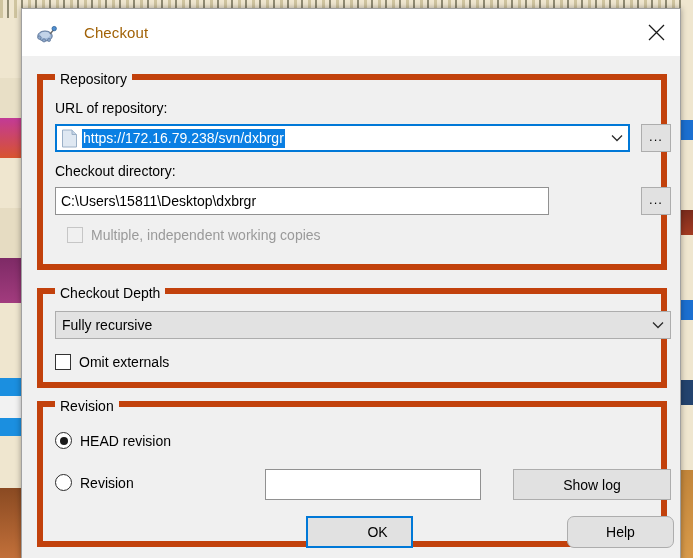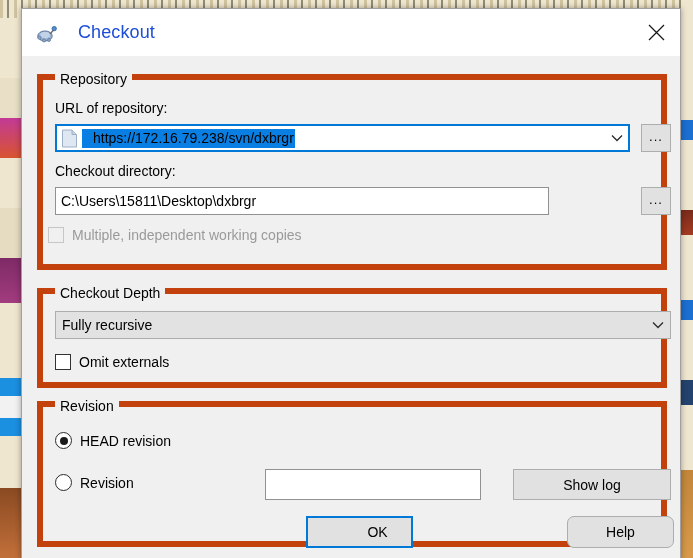--- a/index.html
+++ b/index.html
@@ -92,23 +92,23 @@
     position: relative;
     box-sizing: border-box;
   }
   .title-icon {
     margin-left: 14px;
     width: 22px; height: 22px;
     flex: 0 0 auto;
     display: block;
   }
   .title-text {
-    margin-left: 20px;
-    font-size: 18px;
-    color: #1d4ed8;
+    margin-left: 26px;
+    font-size: 15px;
+    color: #a16207;
     letter-spacing: .1px;
   }
   .close-btn {
     position: absolute;
     right: 0; top: 0;
     width: 48px; height: 47px;
     display: flex;
     align-items: center;
     justify-content: center;
     cursor: default;
@@ -163,22 +163,22 @@
     border: 1px solid #0078d7;
     box-shadow: 0 0 0 1px #0078d7 inset;
   }
   .url-icon {
     width: 17px; height: 19px;
     flex: 0 0 auto;
     margin-right: 4px;
   }
   .sel-text {
     background: #0a7fe3;
-    color: #000000;
-    padding: 1px 1px 2px 11px;
+    color: #ffffff;
+    padding: 1px 1px 2px 1px;
   }
   .combo-arrow {
     position: absolute;
     right: 3px; top: 50%;
     transform: translateY(-50%);
     width: 18px; height: 18px;
     display: flex; align-items: center; justify-content: center;
   }
 
   
@@ -311,21 +311,21 @@
       <div class="btn dots" style="left:598px; top:44px; width:30px; height:28px;">...</div>
 
       <span class="field-label" style="left:12px; top:83px;">Checkout directory:</span>
 
       <div class="textbox" style="left:12px; top:107px; width:494px; height:28px;">
         <span>C:\Users\15811\Desktop\dxbrgr</span>
       </div>
 
       <div class="btn dots" style="left:598px; top:107px; width:30px; height:28px;">...</div>
 
-      <div class="check-row" style="left:5px; top:147px;">
+      <div class="check-row" style="left:24px; top:147px;">
         <span class="cb-box disabled"></span>
         <span class="disabled-text">Multiple, independent working copies</span>
       </div>
     </div>
 
     <div class="group" style="left:15px; top:232px; width:630px; height:100px;">
       <span class="group-title">Checkout Depth</span>
 
       <div class="combobox-flat" style="left:12px; top:17px; width:616px; height:28px;">
         <span>Fully recursive</span>

